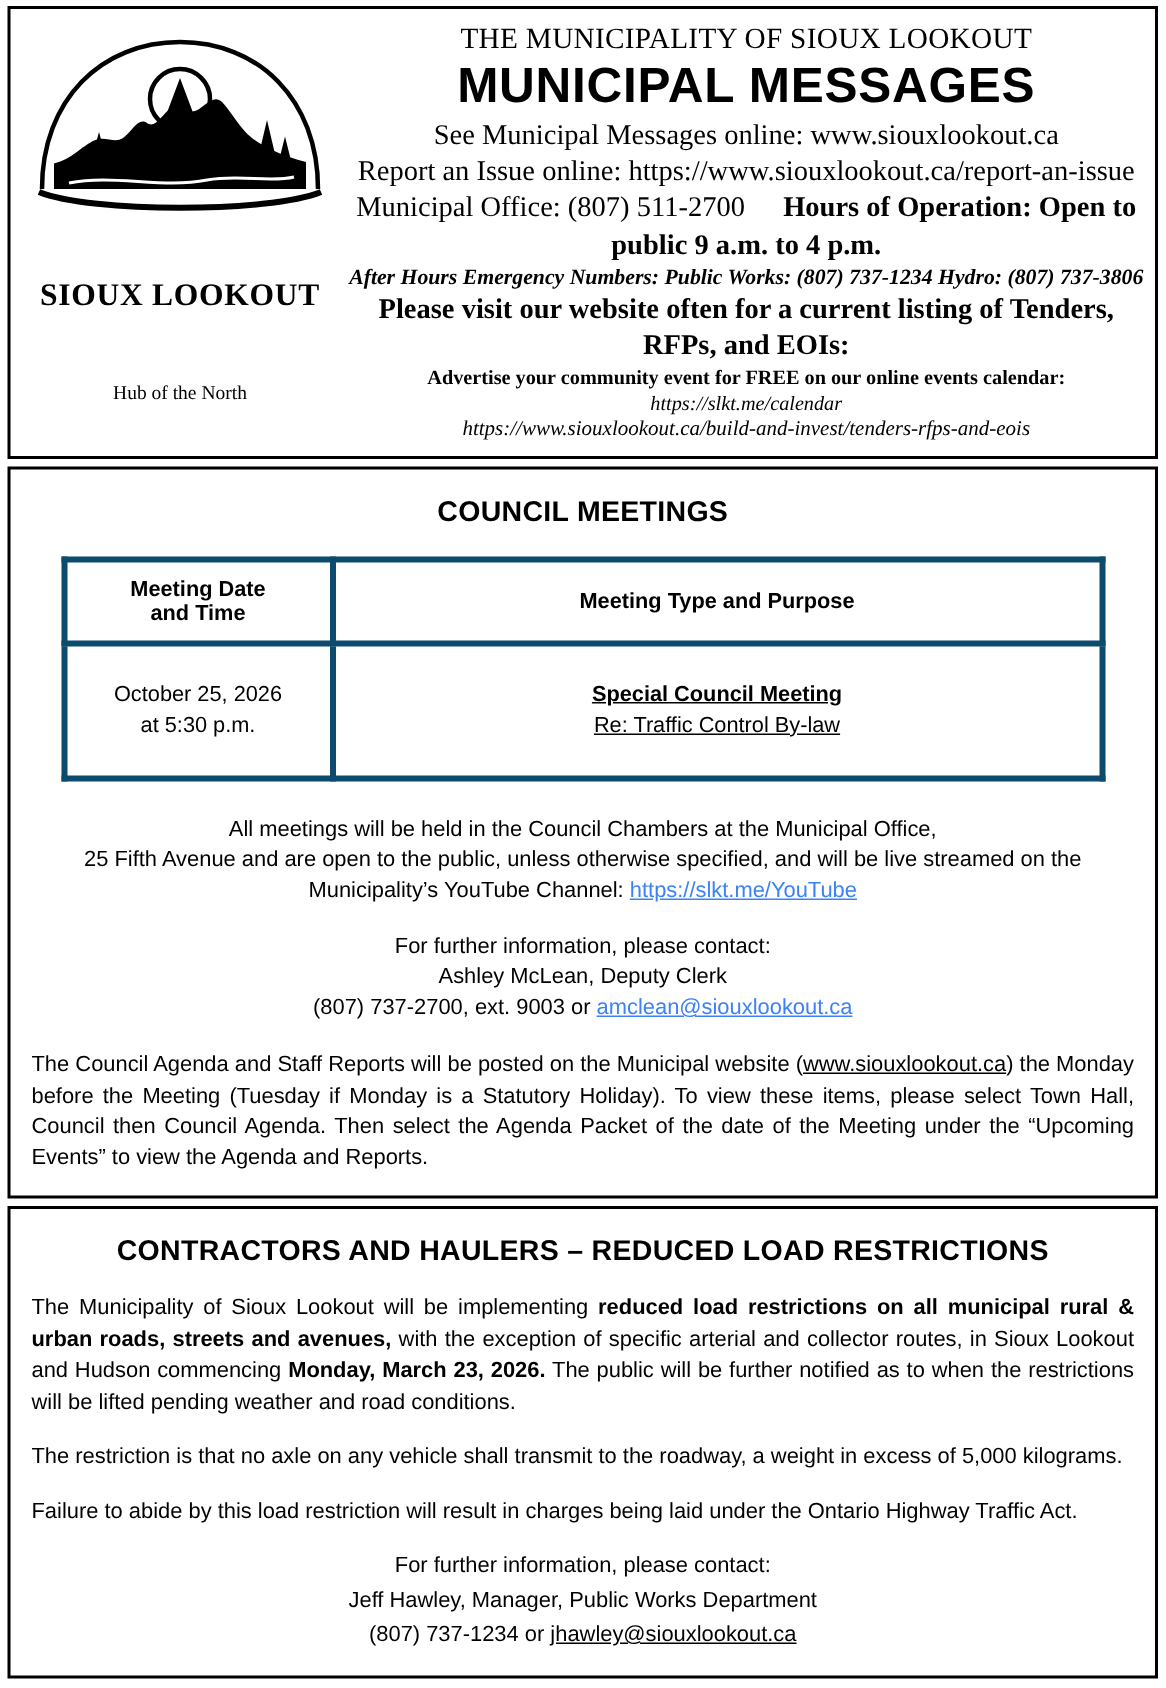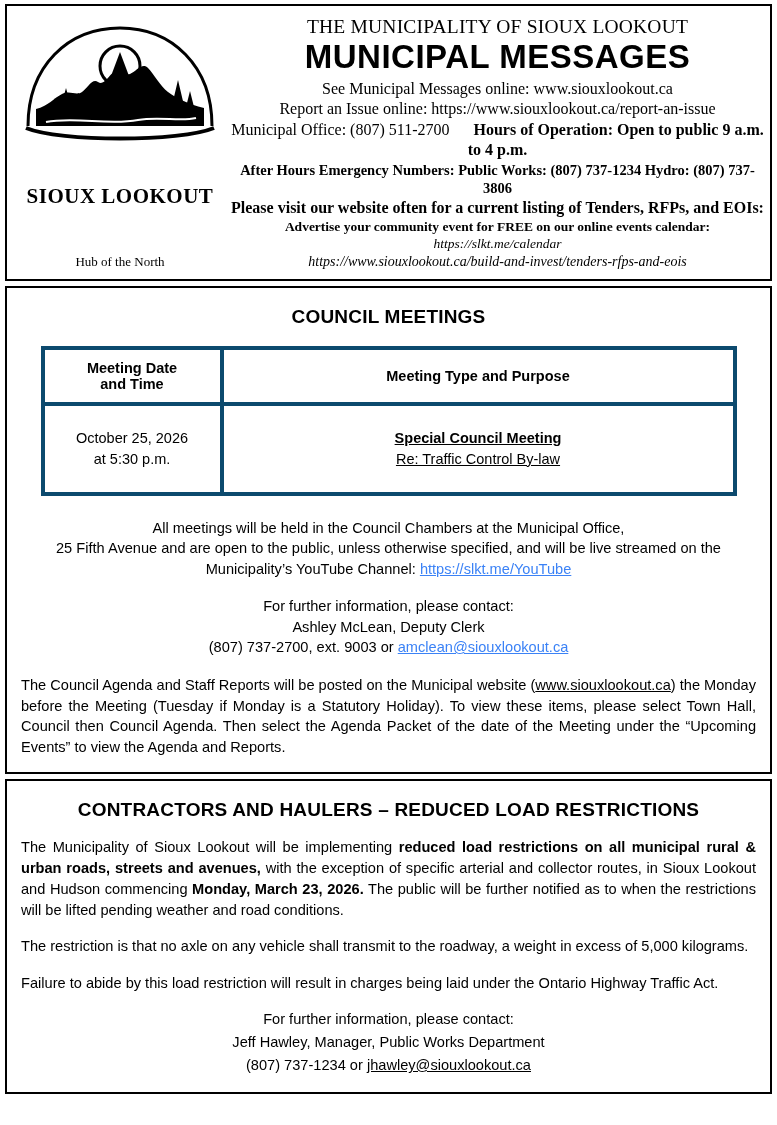--- a/index.html
+++ b/index.html
@@ -71,25 +71,25 @@
   }
   .mh-title {
     font-family: "Liberation Sans", sans-serif;
     font-weight: bold;
     font-size: 33px;
     letter-spacing: 0.5px;
     line-height: 1.1;
     margin: 1px 0 3px 0;
   }
   .mh-l {
-    font-size: 16px;
+    font-size: 19px;
     line-height: 1.28;
   }
   .mh-l.bold { font-weight: bold; }
-  .mh-l.italic-bold { font-weight: bold; font-size: 14.5px; }
+  .mh-l.italic-bold { font-weight: bold; font-style: italic; font-size: 14.5px; }
   .mh-l.small-bold { font-weight: bold; font-size: 13.5px; }
   .mh-l .ital { font-style: italic; font-weight: normal; }
   .mh-l.urlital { font-style: italic; font-size: 14px; }
   .gap { display: inline-block; width: 16px; }
 
   
   .section {
     border: 2px solid #000;
     margin-top: 5px;
     padding: 12px 14px 14px 14px;

